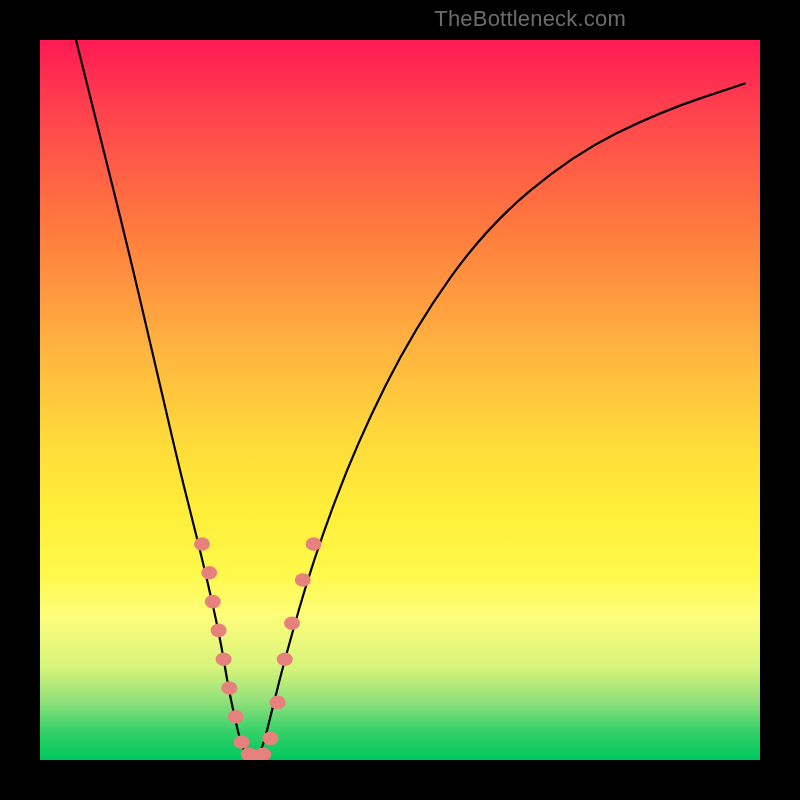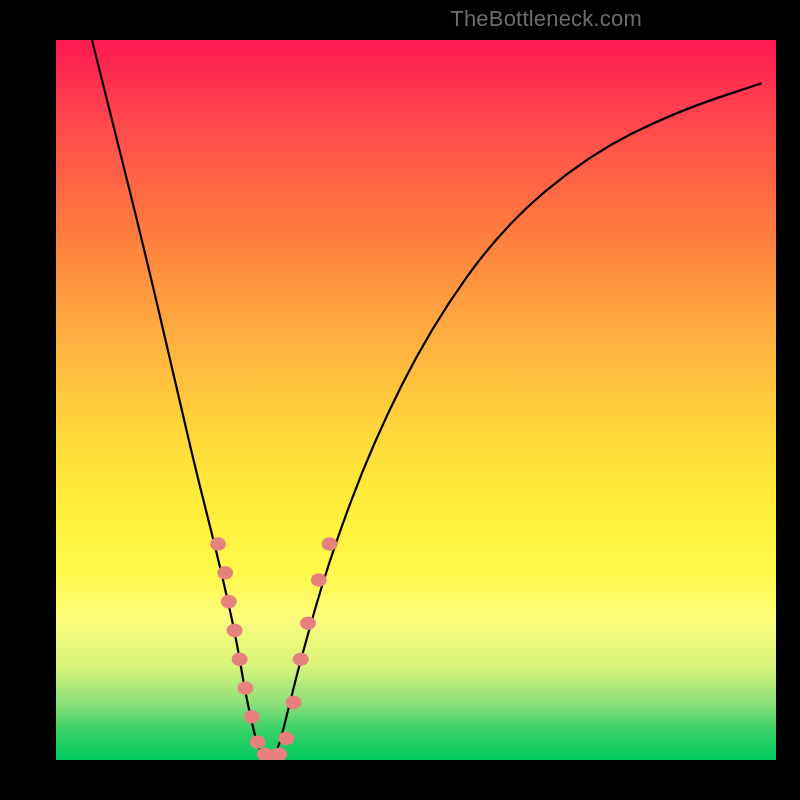--- a/index.html
+++ b/index.html
@@ -6,21 +6,21 @@
     margin: 0;
     padding: 0;
     width: 800px;
     height: 800px;
     background: #000;
     font-family: Arial, Helvetica, sans-serif;
     overflow: hidden;
   }
   .frame {
     position: absolute;
-    left: 16px;
+    left: 0;
     top: 0;
     width: 640px;
     height: 800px;
     background: #000;
   }
   .plot {
     position: absolute;
     left: 40px;
     top: 40px;
     width: 720px;

